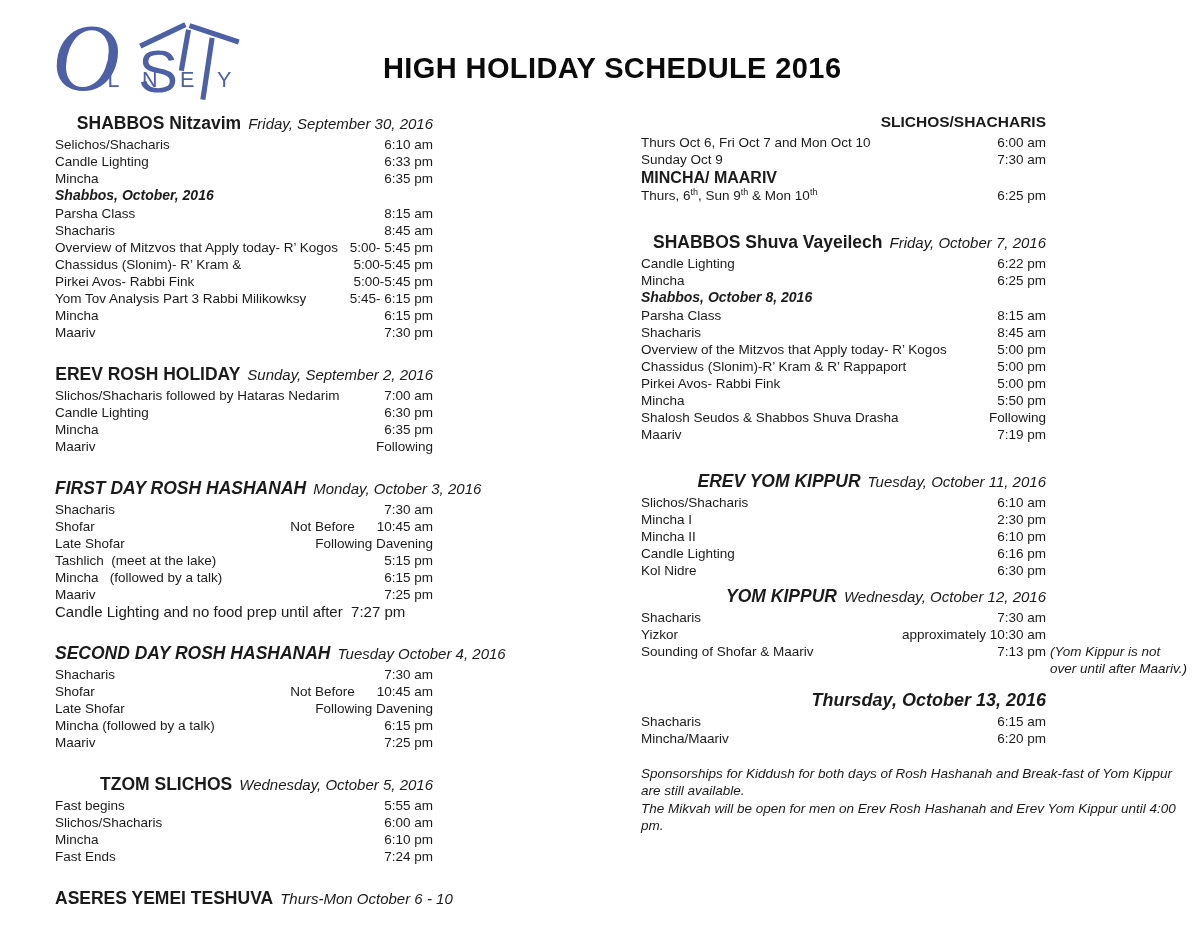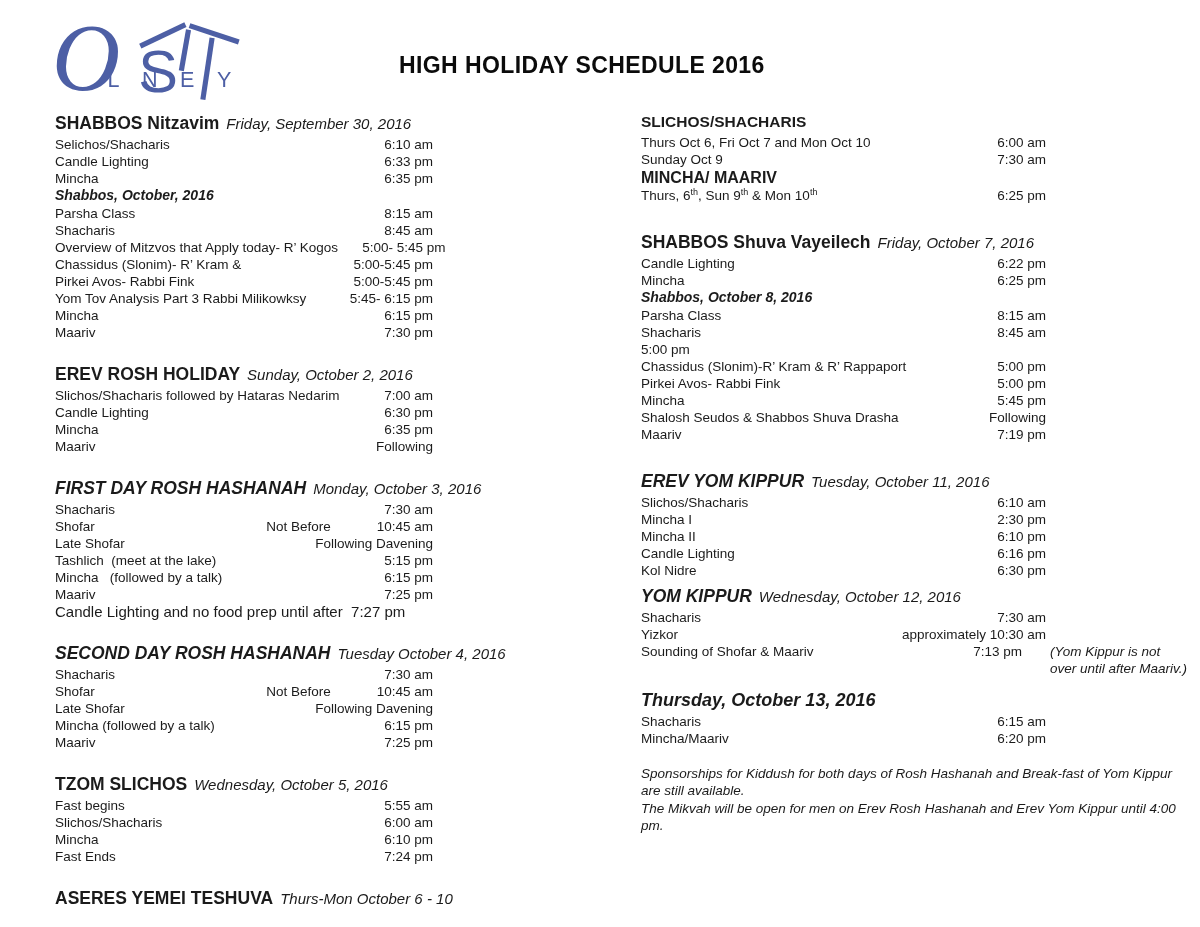--- a/index.html
+++ b/index.html
@@ -13,42 +13,42 @@
   
   .logo{position:absolute;left:52px;top:12px;width:195px;height:95px;}
   .logo svg text{fill:var(--brand);}
   .logo-o{font-family:"Liberation Serif",serif;font-style:italic;font-size:92px;}
   .logo-s{font-family:"Liberation Sans",sans-serif;font-size:58px;}
   .logo-lney{font-family:"Liberation Sans",sans-serif;font-size:21px;letter-spacing:22px;}
   .logo-stroke{stroke:var(--brand);stroke-width:5;fill:none;stroke-linecap:butt;}
 
   
   .page-title{
-    position:absolute;left:399px;top:52px;margin:0;
-    font-size:23px;font-weight:bold;color:#0b0b0b;letter-spacing:.4px;white-space:nowrap;
+    position:absolute;left:383px;top:52px;margin:0;
+    font-size:29px;font-weight:bold;color:#0b0b0b;letter-spacing:.4px;white-space:nowrap;
   }
 
   
   .col{position:absolute;}
   .col-left{left:55px;top:112px;width:378px;}
   .col-right{left:641px;top:110px;width:405px;}
 
   .section{margin-bottom:22px;}
   .col-right .section{margin-bottom:27px;}
   .sec-yom-kippur{margin-top:-21px;}
   .sec-thursday-october-13{margin-top:-15px;}
 
-  .sec-header{white-space:nowrap;line-height:23px;margin-bottom:1px;}
+  .sec-header{white-space:nowrap;line-height:23px;margin-bottom:1px;text-align:right;}
   .t-bold{font-weight:bold;font-size:17.5px;}
   .t-bold-italic{font-weight:bold;font-style:italic;font-size:17.5px;}
   .t-bold-small{font-weight:bold;font-size:15.5px;}
   .t-sub{font-weight:bold;font-style:italic;font-size:18px;}
   .sec-date{font-style:italic;font-size:15px;margin-left:7px;font-weight:normal;}
 
-  .row{display:flex;align-items:flex-start;line-height:17px;font-size:13.5px;gap:24px;}
+  .row{display:flex;align-items:flex-start;line-height:17px;font-size:13.5px;}
   .label{flex:1;white-space:pre;}
   .label span{white-space:pre;}
   .mid{white-space:pre;margin-right:22px;}
   .time{white-space:pre;text-align:left;}
   .row-sub{font-weight:bold;font-style:italic;font-size:14px;line-height:17.5px;}
   .row-header{font-weight:bold;font-size:16px;line-height:19px;}
   .row-full{white-space:pre;font-size:15px;line-height:17px;}
   sup{font-size:9px;line-height:0;}
 
   .note{width:118px;margin-left:4px;margin-right:-122px;font-style:italic;}
@@ -119,21 +119,21 @@
         <div class="row">
           <span class="label">Mincha</span>
           <span class="time">6:15 pm</span>
         </div>
         <div class="row">
           <span class="label">Maariv</span>
           <span class="time">7:30 pm</span>
         </div>
       </div>
       <div class="section sec-erev-rosh-hashanah">
-        <div class="sec-header"><span class="t-bold">EREV ROSH HOLIDAY</span><span class="sec-date">Sunday, October 2, 2016</span></div>
+        <div class="sec-header"><span class="t-bold">EREV ROSH HOLIDAY</span><span class="sec-date">Sunday, September 2, 2016</span></div>
         <div class="row">
           <span class="label">Slichos/Shacharis followed by Hataras Nedarim</span>
           <span class="time">7:00 am</span>
         </div>
         <div class="row">
           <span class="label">Candle Lighting</span>
           <span class="time">6:30 pm</span>
         </div>
         <div class="row">
           <span class="label">Mincha</span>
@@ -250,33 +250,34 @@
         <div class="row-sub">Shabbos, October 8, 2016</div>
         <div class="row">
           <span class="label">Parsha Class</span>
           <span class="time">8:15 am</span>
         </div>
         <div class="row">
           <span class="label">Shacharis</span>
           <span class="time">8:45 am</span>
         </div>
         <div class="row">
+          <span class="label">Overview of the Mitzvos that Apply today- R’ Kogos</span>
           <span class="time">5:00 pm</span>
         </div>
         <div class="row">
           <span class="label">Chassidus (Slonim)-R’ Kram &amp; R’ Rappaport</span>
           <span class="time">5:00 pm</span>
         </div>
         <div class="row">
           <span class="label">Pirkei Avos- Rabbi Fink</span>
           <span class="time">5:00 pm</span>
         </div>
         <div class="row">
           <span class="label">Mincha</span>
-          <span class="time">5:45 pm</span>
+          <span class="time">5:50 pm</span>
         </div>
         <div class="row">
           <span class="label">Shalosh Seudos &amp; Shabbos Shuva Drasha</span>
           <span class="time">Following</span>
         </div>
         <div class="row">
           <span class="label">Maariv</span>
           <span class="time">7:19 pm</span>
         </div>
       </div>

